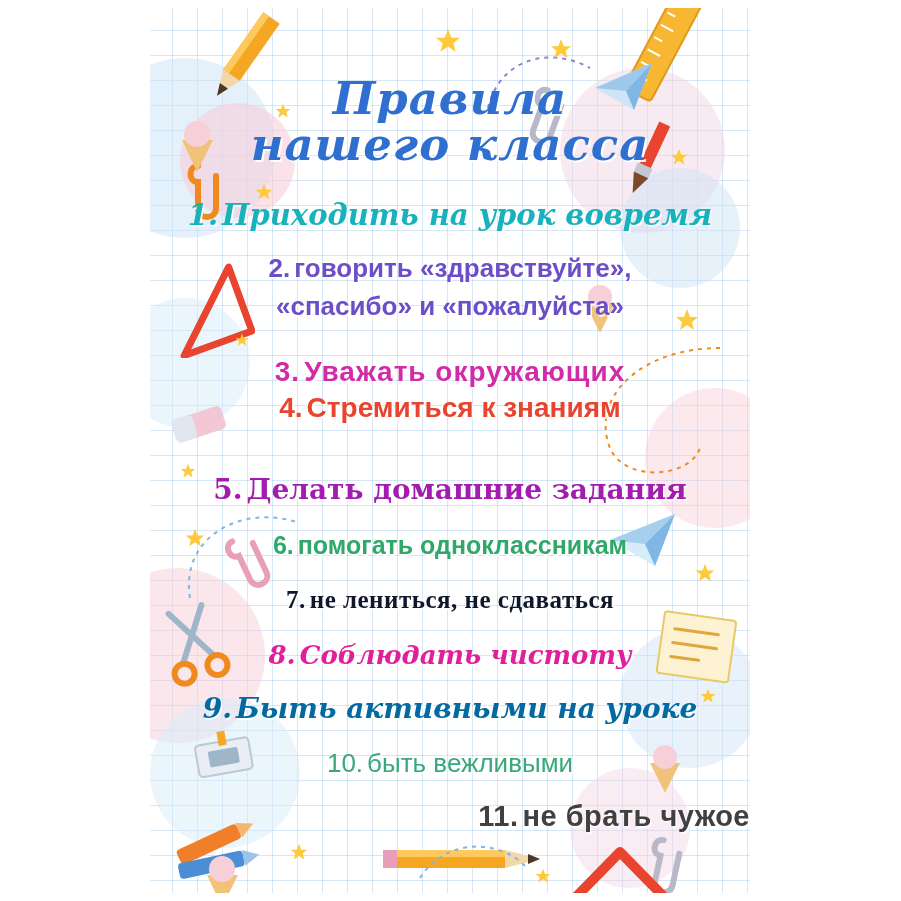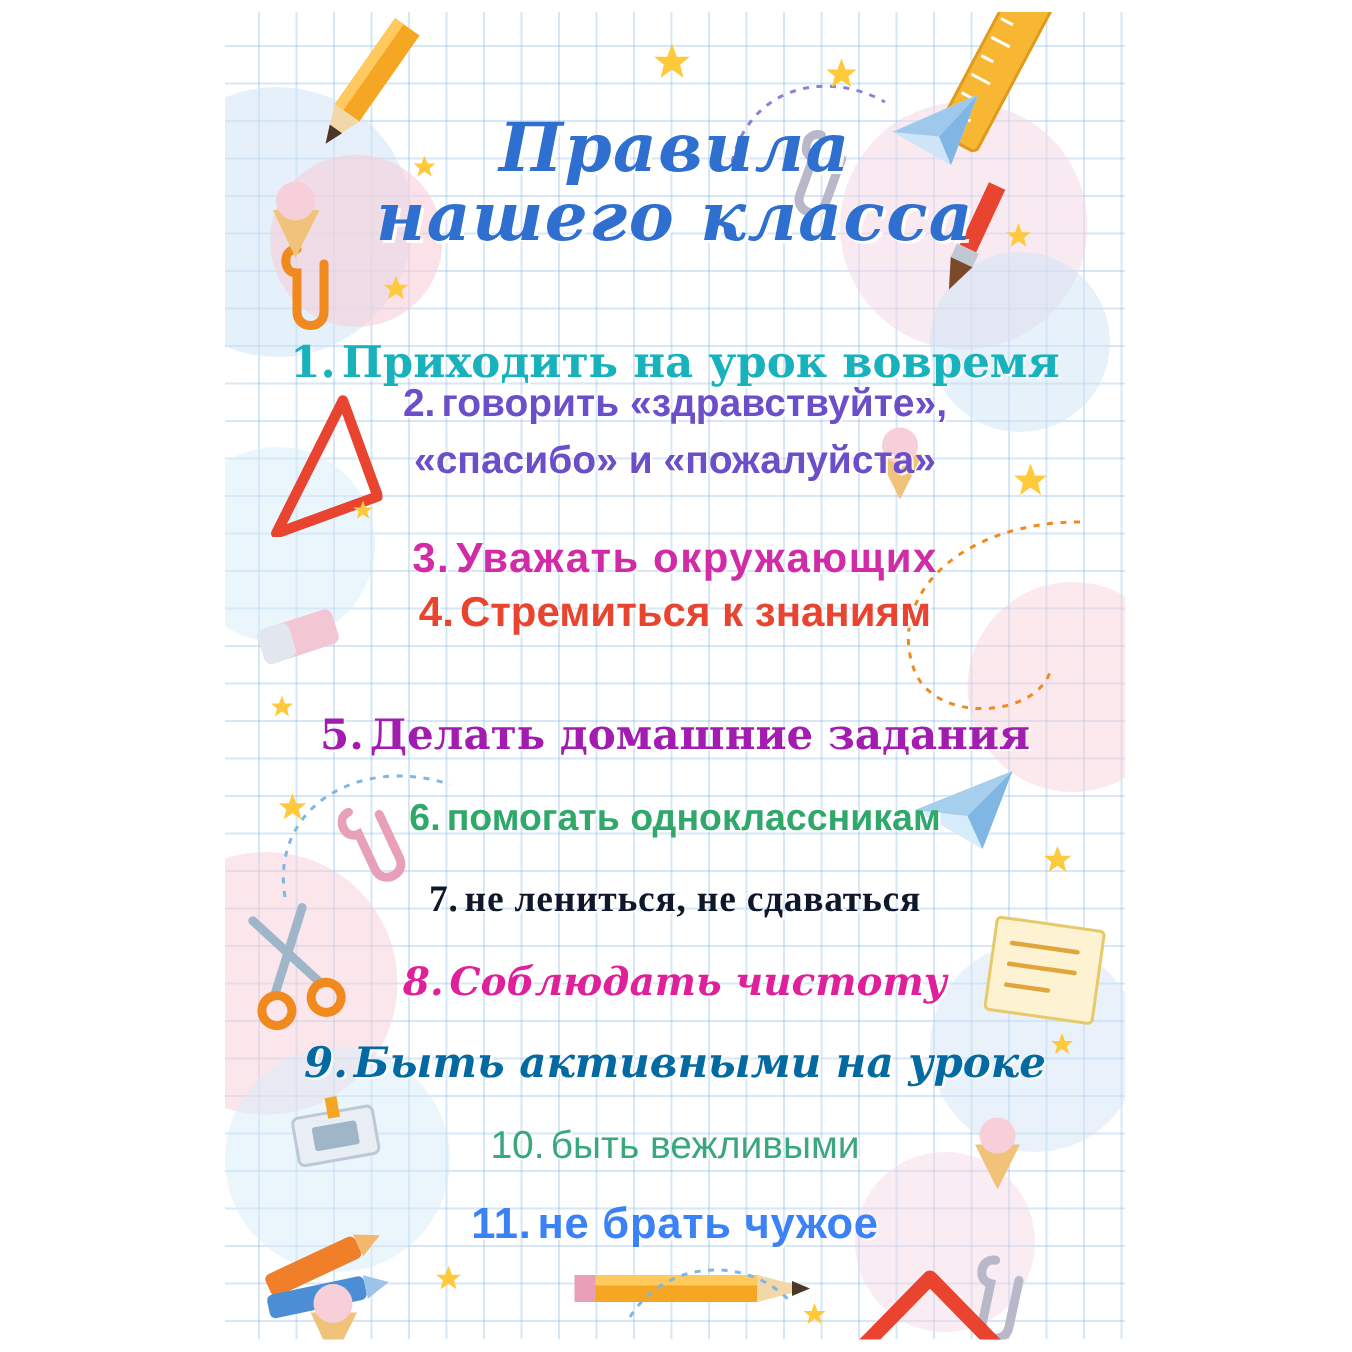--- a/index.html
+++ b/index.html
@@ -67,32 +67,32 @@
     position: absolute;
     left: 0;
     right: 0;
     text-align: center;
     white-space: nowrap;
     text-shadow: 1.5px 1.5px 0 rgba(255,255,255,0.85);
   }
   .rule .num { margin-right: 4px; }
 
   
-  .r1 { top: 190px; font-family: "DejaVu Serif", serif; font-weight: bold; font-size: 29px; color: #18b2bd; margin-top: 26px; }
+  .r1 { top: 190px; font-family: "DejaVu Serif", serif; font-style: italic; font-weight: bold; font-size: 29px; color: #18b2bd; }
   .r2a { top: 245px; font-family: "Liberation Sans", sans-serif; font-weight: bold; font-size: 26px; color: #6b4fc8; }
   .r2b { top: 283px; font-family: "Liberation Sans", sans-serif; font-weight: bold; font-size: 26px; color: #6b4fc8; }
   .r3 { top: 348px; font-family: "Liberation Sans", sans-serif; font-weight: bold; font-size: 28px; color: #d12ba8; letter-spacing: 1px; }
   .r4 { top: 384px; font-family: "Liberation Sans", sans-serif; font-weight: bold; font-size: 28px; color: #e8442f; }
   .r5 { top: 465px; font-family: "DejaVu Serif", serif; font-weight: bold; font-size: 28px; color: #a21caf; }
   .r6 { top: 523px; font-family: "Liberation Sans", sans-serif; font-weight: bold; font-size: 25px; color: #2fa86a; }
   .r7 { top: 578px; font-family: Liberation Serif, serif; font-weight: bold; font-size: 25px; color: #0f172a; letter-spacing: 0.5px; }
   .r8 { top: 632px; font-family: "DejaVu Serif", serif; font-style: italic; font-weight: bold; font-size: 26px; color: #e0209a; }
   .r9 { top: 684px; font-family: "DejaVu Serif", serif; font-style: italic; font-weight: bold; font-size: 28px; color: #0369a1; }
   .r10 { top: 740px; font-family: "Liberation Sans", sans-serif; font-weight: normal; font-size: 26px; color: #3aa87c; }
-  .r11 { top: 792px; font-family: "Liberation Sans", sans-serif; font-weight: bold; font-size: 29px; color: #3b82f6; letter-spacing: 0.5px; }
+  .r11 { top: 792px; font-family: "Liberation Sans", sans-serif; font-weight: bold; font-size: 29px; color: #404040; letter-spacing: 0.5px; text-align: right; }
 
   .deco { position: absolute; z-index: 30; }
 </style>
 </head>
 <body>
 
 <div id="poster">
 
   <div id="grid"></div>
 

